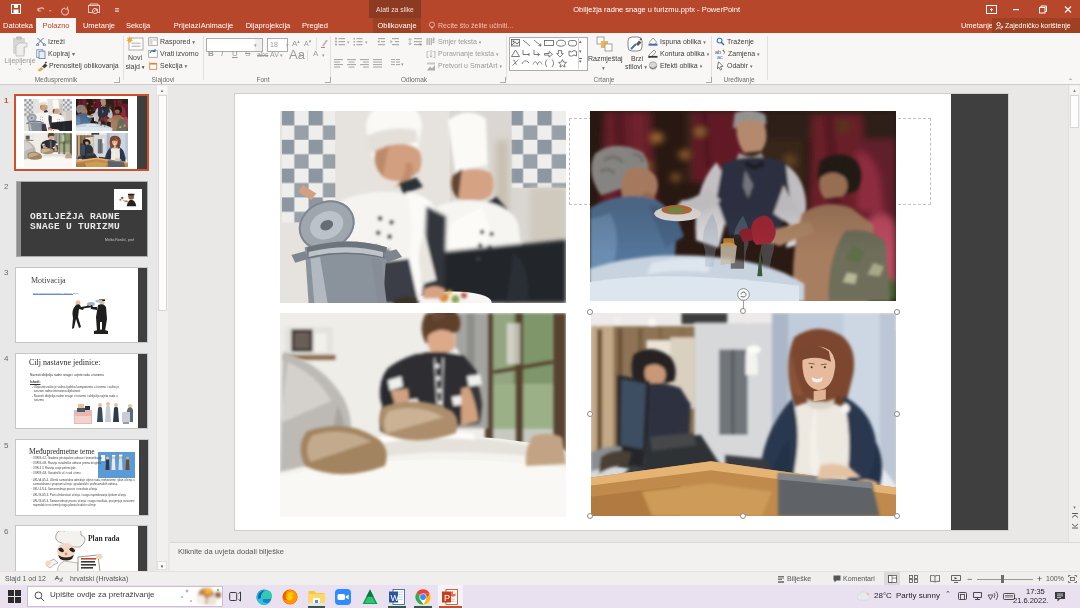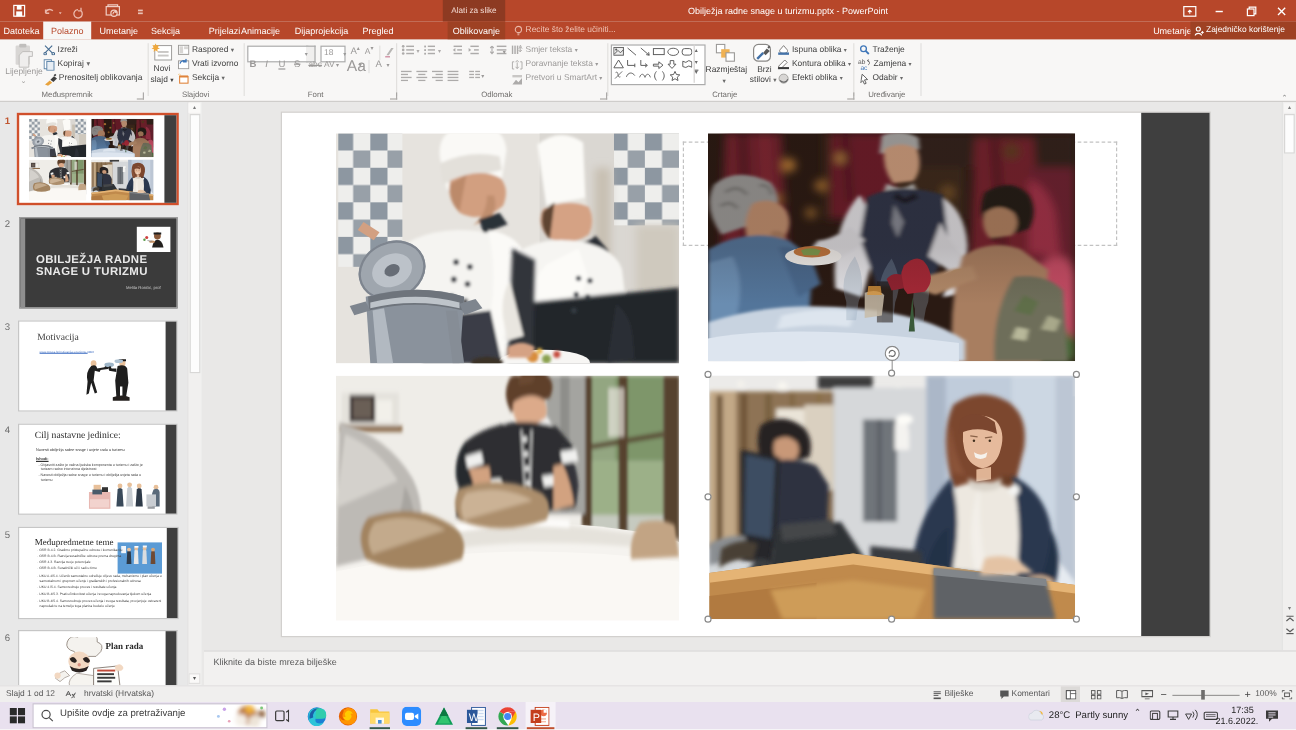--- a/index.html
+++ b/index.html
@@ -712,21 +712,21 @@
 <div class="abs" style="left:97px;top:7px;width:28px;height:21px;background:#fff"></div>
 <svg class="abs" style="left:97px;top:7px" width="28" height="21" viewBox="0 0 44 21">
           <circle cx="27" cy="6" r="4.5" fill="#8A5A3A"></circle>
           <path d="M22 4 h10 v-2.5 h-10 z" fill="#1E1E1E"></path>
           <path d="M20 21 q2-10 7-10 q6 0 8 10 z" fill="#23201E"></path>
           <path d="M16 13 q4-2 8 0 l-1 2 -6 0 z" fill="#C89060"></path>
           <circle cx="13" cy="8" r="2" fill="#D04040"></circle>
           <circle cx="10" cy="11" r="1.6" fill="#5A9A4A"></circle>
           <path d="M14 12 l6 1" stroke="#888" stroke-width="1"></path>
         </svg>
-<div class="abs tx" style="left:13px;top:30px;width:110px;font-family:Liberation Sans, sans-serif;font-size:9.5px;font-weight:bold;color:#E9E9E9;line-height:10px;letter-spacing:0.3px">OBILJEŽJA RADNE<br>SNAGE U TURIZMU</div>
+<div class="abs tx" style="left:13px;top:30px;width:110px;font-family:Liberation Mono, monospace;font-size:9.5px;font-weight:bold;color:#E9E9E9;line-height:10px;letter-spacing:0.3px">OBILJEŽJA RADNE<br>SNAGE U TURIZMU</div>
 <div class="abs tx" style="left:88px;top:56px;font-size:3.5px;color:#C8C8C8">Melita Rončić, prof</div>
 </div>
 
 <div class="abs" style="left:15px;top:182px;width:131px;height:74px;background:#fff;border:1px solid #C6C6C6">
 <div class="abs" style="left:122px;top:0;width:9px;height:74px;background:#3F3F3F"></div>
 <div class="abs tx" style="left:15px;top:8px;font-family:'Liberation Serif',serif;font-size:8px;color:#3A3A3A">Motivacija</div>
 <div class="abs" style="left:17px;top:26px;width:40px;height:2px;border-top:1px solid #4472C4;opacity:.8"></div>
 <div class="abs tx" style="left:17px;top:24px;font-size:2.5px;color:#4472C4">www.mreza.hr/motivacija-u-turizmu-0806</div>
 <svg class="abs" style="left:50px;top:31px" width="48" height="36" viewBox="0 0 48 36">
           <g fill="#1E1E1E">
@@ -871,21 +871,21 @@
 <div class="abs" style="left:900px;top:10px;width:9px;height:33px;background:#FDFDFD;border:1px solid #D8D7D6;box-sizing:border-box"></div>
 <div class="abs" style="left:900px;top:418px;width:9px;height:8px;color:#7a7a7a;font-size:5px;text-align:center;line-height:8px">▾</div>
 <svg class="abs" style="left:900px;top:428px" width="10" height="16" viewBox="0 0 10 16">
         <g stroke="#5A5A5A" fill="none" stroke-width="1">
           <path d="M2 4.5 l3-2.5 3 2.5 M2 0.5 l6 0"></path>
           <path d="M2 11 l3 2.5 3-2.5 M2 15 l6 0"></path>
         </g>
       </svg>
 </div>
 <div class="abs" id="notes">
-<div class="abs tx" style="left:8px;top:4px;font-size:7.5px;color:#595959">Kliknite da biste mreza bilješke</div>
+<div class="abs tx" style="left:8px;top:4px;font-size:7.5px;color:#595959">Kliknite da uvjeta dodali bilješke</div>
 </div>
 <div class="abs" id="statusbar">
 <div class="st tx" style="left:5px">Slajd 1 od 12</div>
 <svg class="abs" style="left:54px;top:3px" width="9" height="8" viewBox="0 0 9 8">
         <path d="M1 5 l2-4 2 4 m-3.3-1.5 l2.6 0" stroke="#565656" fill="none" stroke-width="0.8"></path>
         <path d="M5.5 6.5 q1.5-1.5 3-0.5" stroke="#565656" fill="none" stroke-width="0.8"></path>
         <path d="M6 3.5 l1.2 1.2 2-2.5" stroke="#565656" fill="none" stroke-width="0.9"></path>
       </svg>
 <div class="st tx" style="left:70px">hrvatski (Hrvatska)</div>
 <svg class="abs" style="left:777px;top:3px" width="8" height="8" viewBox="0 0 8 8">

